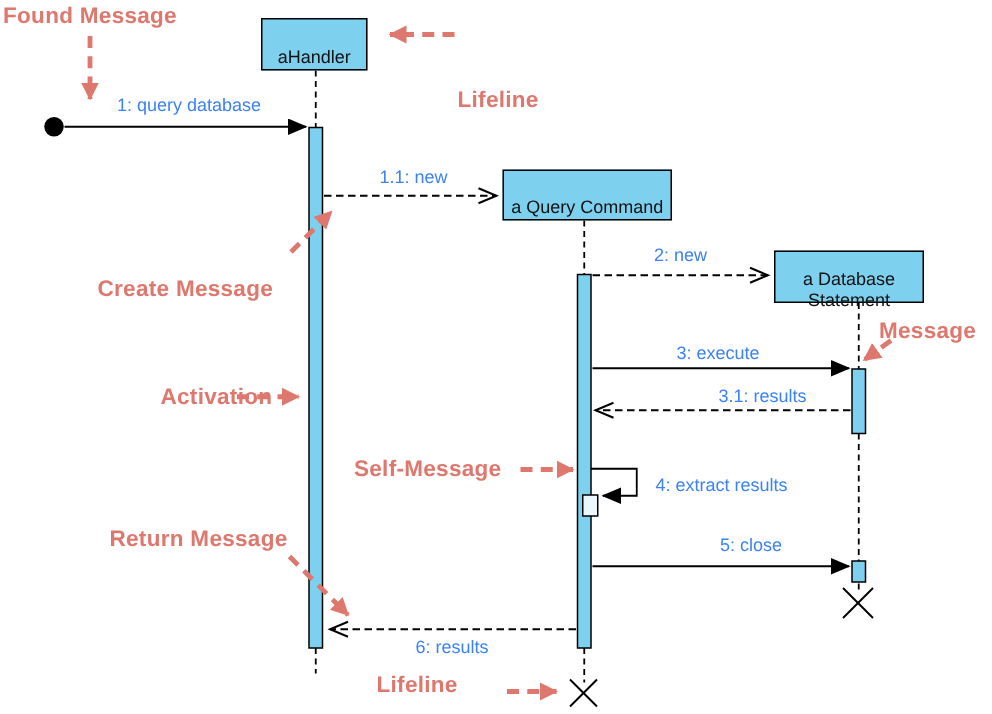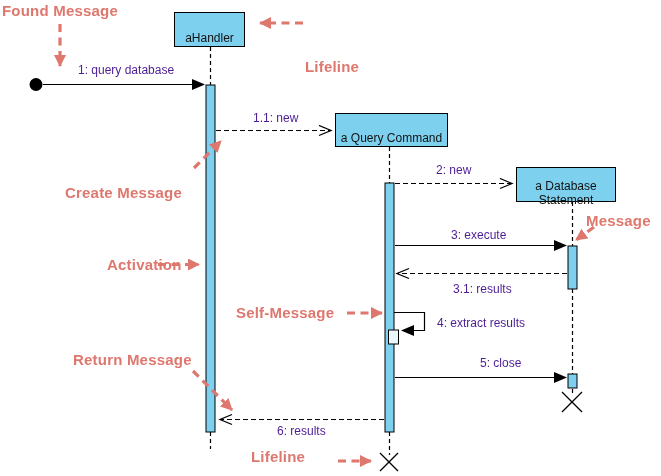--- a/index.html
+++ b/index.html
@@ -35,21 +35,21 @@
     border:1px solid var(--boxborder);
     box-sizing:border-box;
     display:flex;justify-content:center;align-items:center;
     padding-top:18px;
     font-size:12px;color:#111;
     text-align:center;line-height:1.15;
   }
   .actor .wrap2{display:inline-block;width:80px;}
   .msg-label{
     position:absolute;
-    font-size:12px;color:#4c1d95;
+    font-size:12px;color:#3b82f6;
     white-space:nowrap;
   }
   .anno{
     position:absolute;
     font-weight:bold;
     font-size:15px;
     color:var(--anno);
     white-space:nowrap;
     letter-spacing:.2px;
   }
@@ -135,21 +135,21 @@
     <span>a Query Command</span>
   </div>
   <div class="actor" style="left:516px;top:167px;width:100px;height:35px;">
     <span class="wrap2">a Database Statement</span>
   </div>
 
   <div class="msg-label" style="left:78px;top:63px;">1: query database</div>
   <div class="msg-label" style="left:253px;top:111px;">1.1: new</div>
   <div class="msg-label" style="left:436px;top:163px;">2: new</div>
   <div class="msg-label" style="left:451px;top:228px;">3: execute</div>
-  <div class="msg-label" style="left:453px;top:257px;margin-top:25px;">3.1: results</div>
+  <div class="msg-label" style="left:479px;top:257px;">3.1: results</div>
   <div class="msg-label" style="left:437px;top:316px;">4: extract results</div>
   <div class="msg-label" style="left:462px;top:356px;margin-left:18px;">5: close</div>
   <div class="msg-label" style="left:277px;top:424px;">6: results</div>
 
   <div class="anno" style="left:2px;top:2px;">Found Message</div>
   <div class="anno" style="left:305px;top:14px;margin-top:44px;">Lifeline</div>
   <div class="anno" style="left:65px;top:184px;">Create Message</div>
   <div class="anno" style="left:71px;top:256px;margin-left:36px;">Activation</div>
   <div class="anno" style="left:586px;top:212px;">Message</div>
   <div class="anno" style="left:236px;top:304px;">Self-Message</div>

